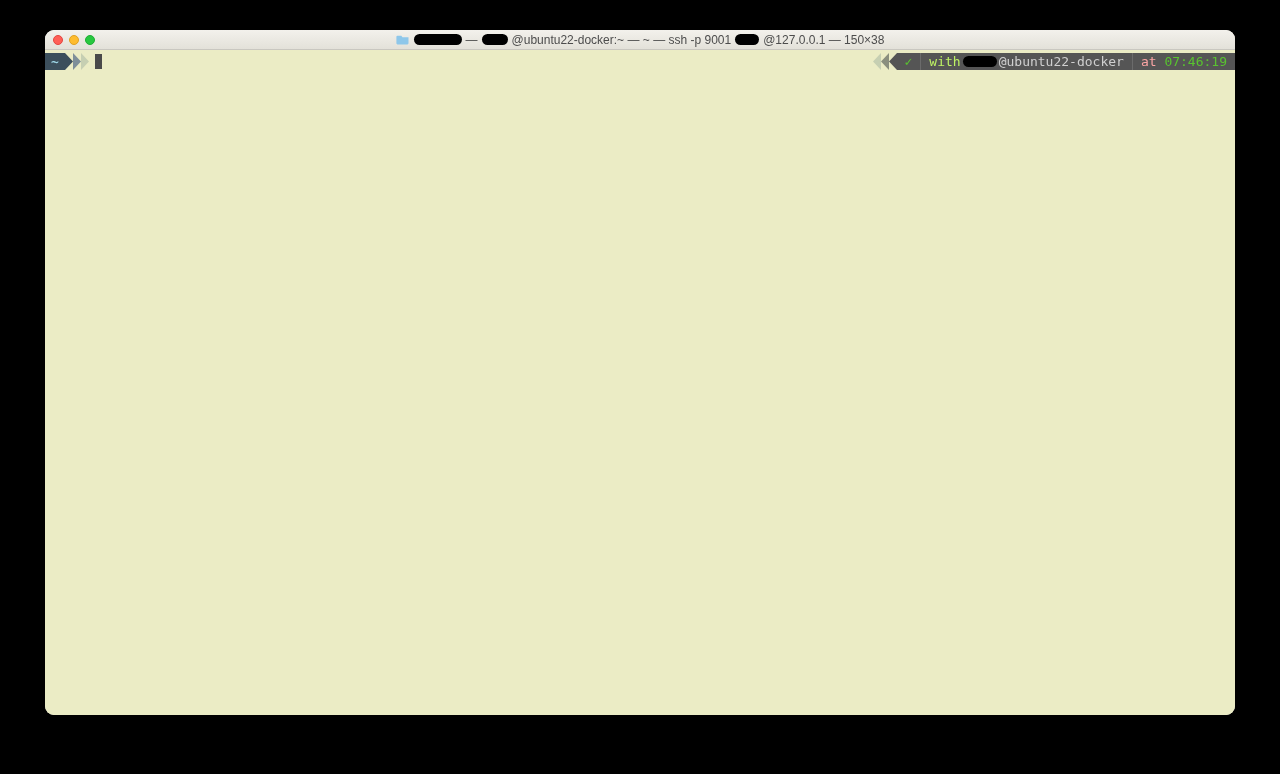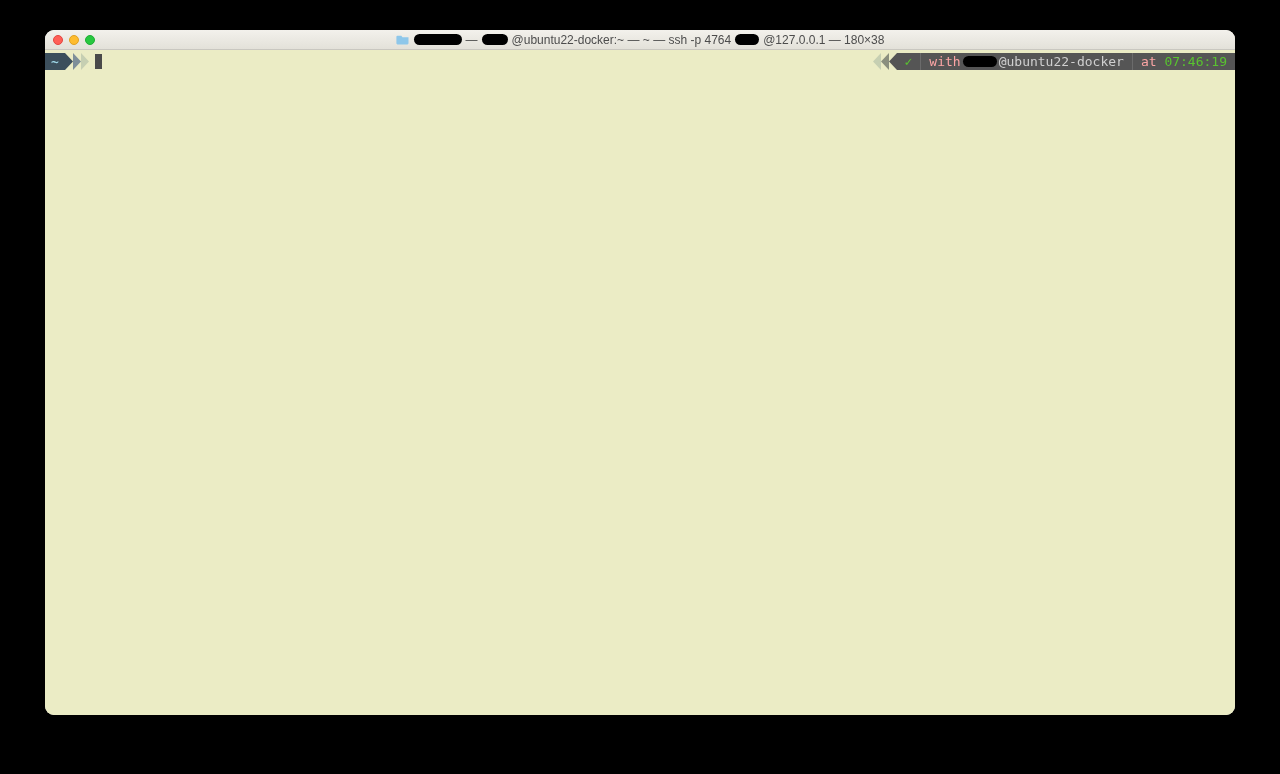--- a/index.html
+++ b/index.html
@@ -130,21 +130,21 @@
     color: #cfcfcf;
     white-space: nowrap;
   }
   .sep {
     width: 1px;
     height: 17px;
     background: #6b6b6b;
   }
   .seg .check { color: #59c330; font-weight: bold; }
   .seg .time  { color: #59c330; }
-  .seg .with  { color: #fca5a5; text-align: center; }
+  .seg .with  { color: #bef264; text-align: center; }
   .seg .at    { color: #fca5a5; }
   .red2 {
     display: inline-block;
     background: #000;
     border-radius: 6px;
     height: 11px;
     margin: 0 2px;
     vertical-align: middle;
   }
 
@@ -162,23 +162,23 @@
     </div>
     <div class="title-center">
       <span class="folder-icon">
         <svg viewBox="0 0 24 20" width="14" height="11">
           <path fill="currentColor" d="M2 3h7l2 3h11v11a2 2 0 0 1-2 2H2a2 2 0 0 1-2-2V5a2 2 0 0 1 2-2z"></path>
         </svg>
       </span>
       <span class="redact" style="width: 48px;"></span>
       <span> — </span>
       <span class="redact" style="width: 26px;"></span>
-      <span>@ubuntu22-docker:~ — ~ — ssh -p 4764</span>
+      <span>@ubuntu22-docker:~ — ~ — ssh -p 9001</span>
       <span class="redact" style="width: 24px;"></span>
-      <span>@127.0.0.1 — 180×38</span>
+      <span>@127.0.0.1 — 150×38</span>
     </div>
   </div>
 
   <div class="term">
     <div class="promptline">
 
       <div class="seg-left">
         <div class="seg-path">
           <span>~</span>
         </div>

